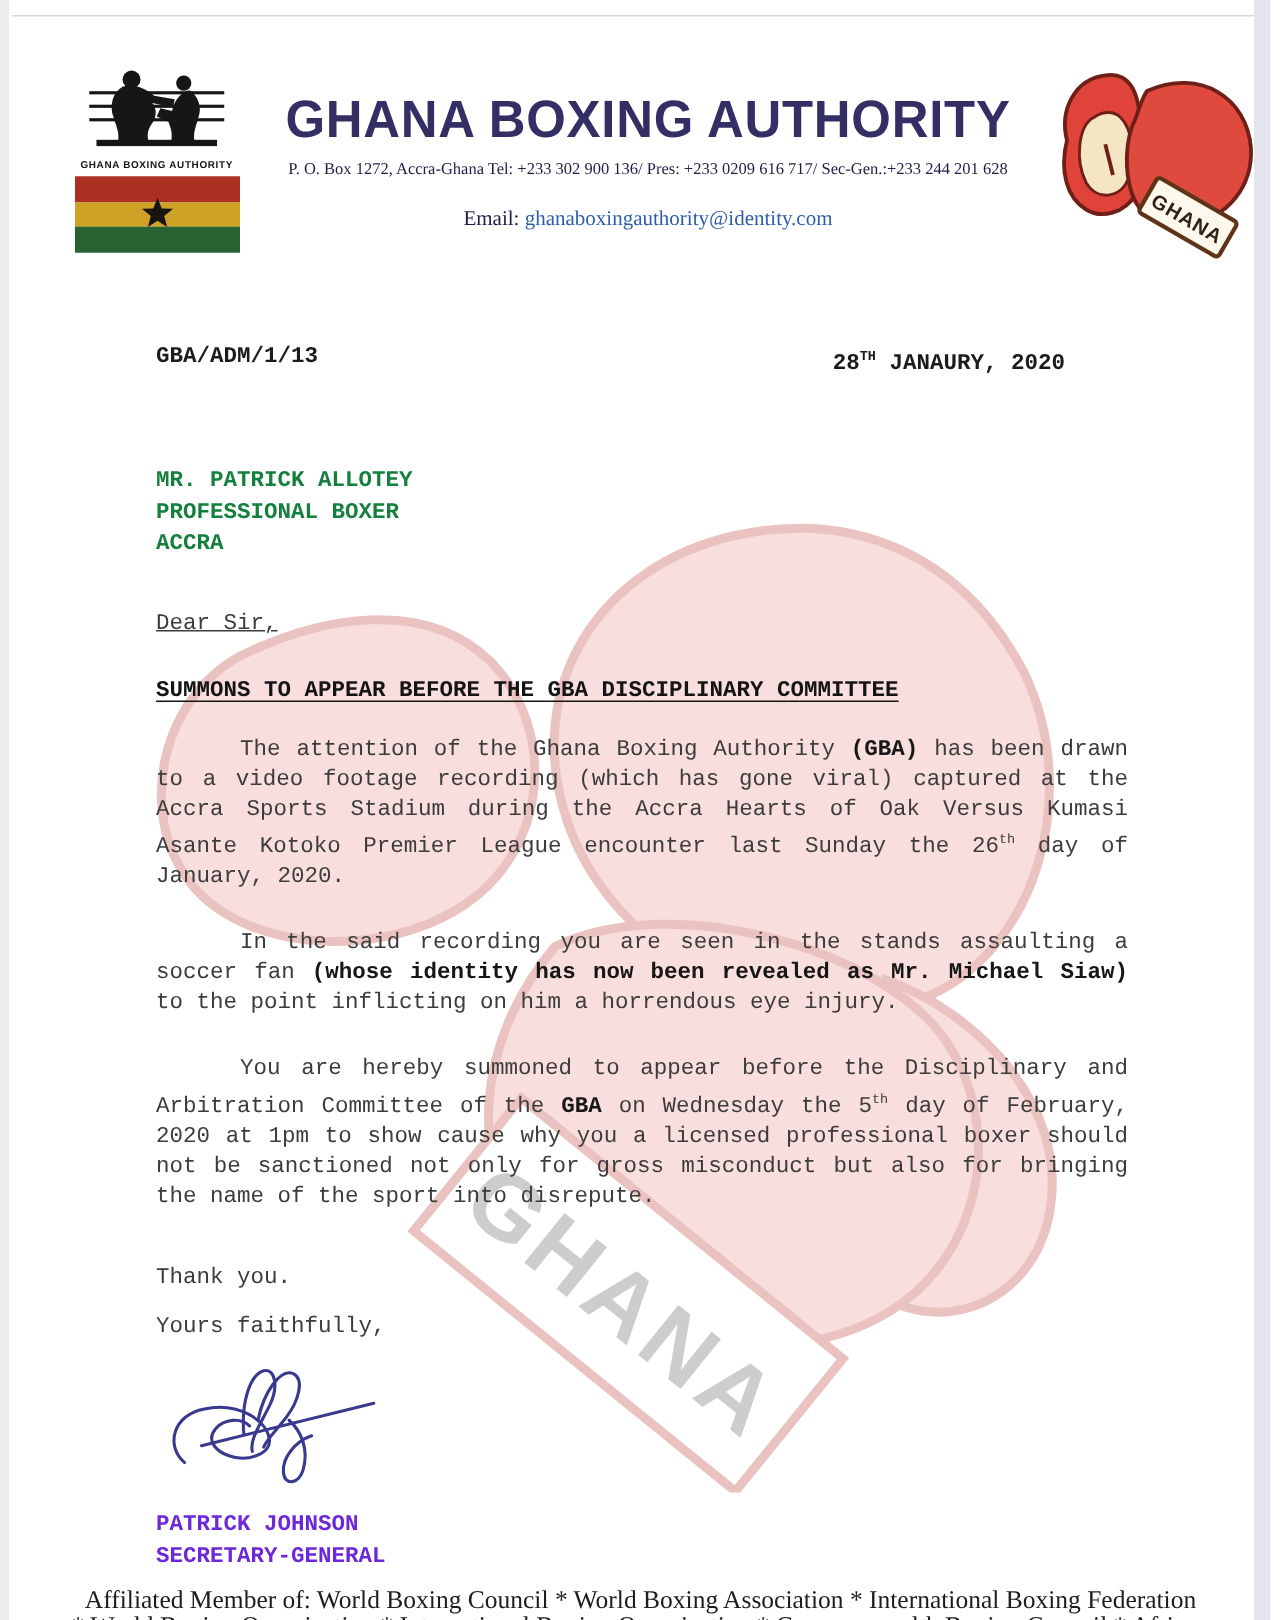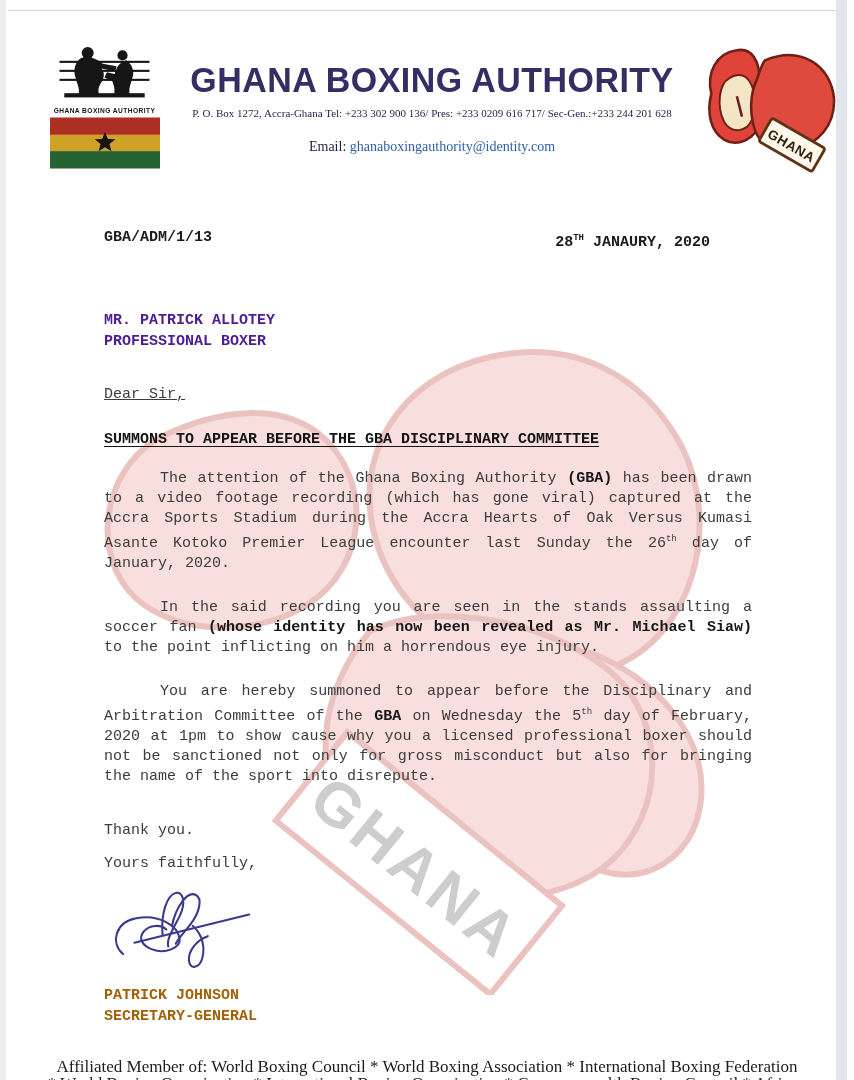--- a/index.html
+++ b/index.html
@@ -27,31 +27,31 @@
 
   
   .watermark{position:absolute;left:70px;top:335px;width:650px;height:660px;z-index:0;opacity:.34;pointer-events:none;}
 
   
   .body{position:absolute;left:104px;width:648px;top:228px;z-index:1;
         font-size:15px;line-height:20px;color:#3c3c3c;}
   .refrow{display:flex;justify-content:space-between;font-weight:bold;color:#1b1b1b;}
   .dateline{padding-right:42px;white-space:nowrap;}
   sup{font-size:9px;vertical-align:6px;letter-spacing:0;}
-  .recipient{margin-top:57px;font-weight:bold;color:#4c1d95;line-height:21px;}
+  .recipient{margin-top:57px;font-weight:bold;color:#15803d;line-height:21px;}
   .salutation{margin-top:33px;text-decoration:underline;}
   .subject{margin-top:25px;font-weight:bold;color:#141414;
            text-decoration:underline;text-underline-offset:3px;white-space:nowrap;}
   .para{margin-top:19px;text-align:justify;text-indent:56px;}
   .para + .para{margin-top:24px;}
   .para b,.para .bseg{font-weight:bold;color:#161616;}
   .thanks{margin-top:34px;}
   .valediction{margin-top:13px;}
   .sig{margin:12px 0 0 4px;}
-  .signer{margin-top:2px;font-weight:bold;color:#a16207;line-height:21px;}
+  .signer{margin-top:2px;font-weight:bold;color:#6d28d9;line-height:21px;}
 
   
   .ftr{position:absolute;left:40px;right:40px;top:1058px;text-align:center;z-index:1;
        font-family:"Liberation Serif","DejaVu Serif",serif;font-size:17px;line-height:17px;color:#1c1c1c;}
 </style>
 </head>
 <body>
 
 <div class="page">
 
@@ -127,20 +127,21 @@
   <div class="body">
 
     <div class="refrow">
       <span>GBA/ADM/1/13</span>
       <span class="dateline"><span>28</span><sup>TH</sup><span> JANAURY, 2020</span></span>
     </div>
 
     <div class="recipient">
       <div>MR. PATRICK ALLOTEY</div>
       <div>PROFESSIONAL BOXER</div>
+      <div>ACCRA</div>
     </div>
 
     <div class="salutation">Dear Sir,</div>
 
     <div class="subject">SUMMONS TO APPEAR BEFORE THE GBA DISCIPLINARY COMMITTEE</div>
 
     <div class="para"><span>The attention of the Ghana Boxing Authority </span><span class="bseg">(GBA)</span><span> has been drawn to a video footage recording (which has gone viral) captured at the Accra Sports Stadium during the Accra Hearts of Oak Versus Kumasi Asante Kotoko Premier League encounter last Sunday the 26</span><sup>th</sup><span> day of January, 2020.</span></div>
     <div class="para"><span>In the said recording you are seen in the stands assaulting a soccer fan </span><span class="bseg">(whose identity has now been revealed as Mr. Michael Siaw)</span><span> to the point inflicting on him a horrendous eye injury.</span></div>
     <div class="para"><span>You are hereby summoned to appear before the Disciplinary and Arbitration Committee of the </span><span class="bseg">GBA</span><span> on Wednesday the 5</span><sup>th</sup><span> day of February, 2020 at 1pm to show cause why you a licensed professional boxer should not be sanctioned not only for gross misconduct but also for bringing the name of the sport into disrepute.</span></div>
 

